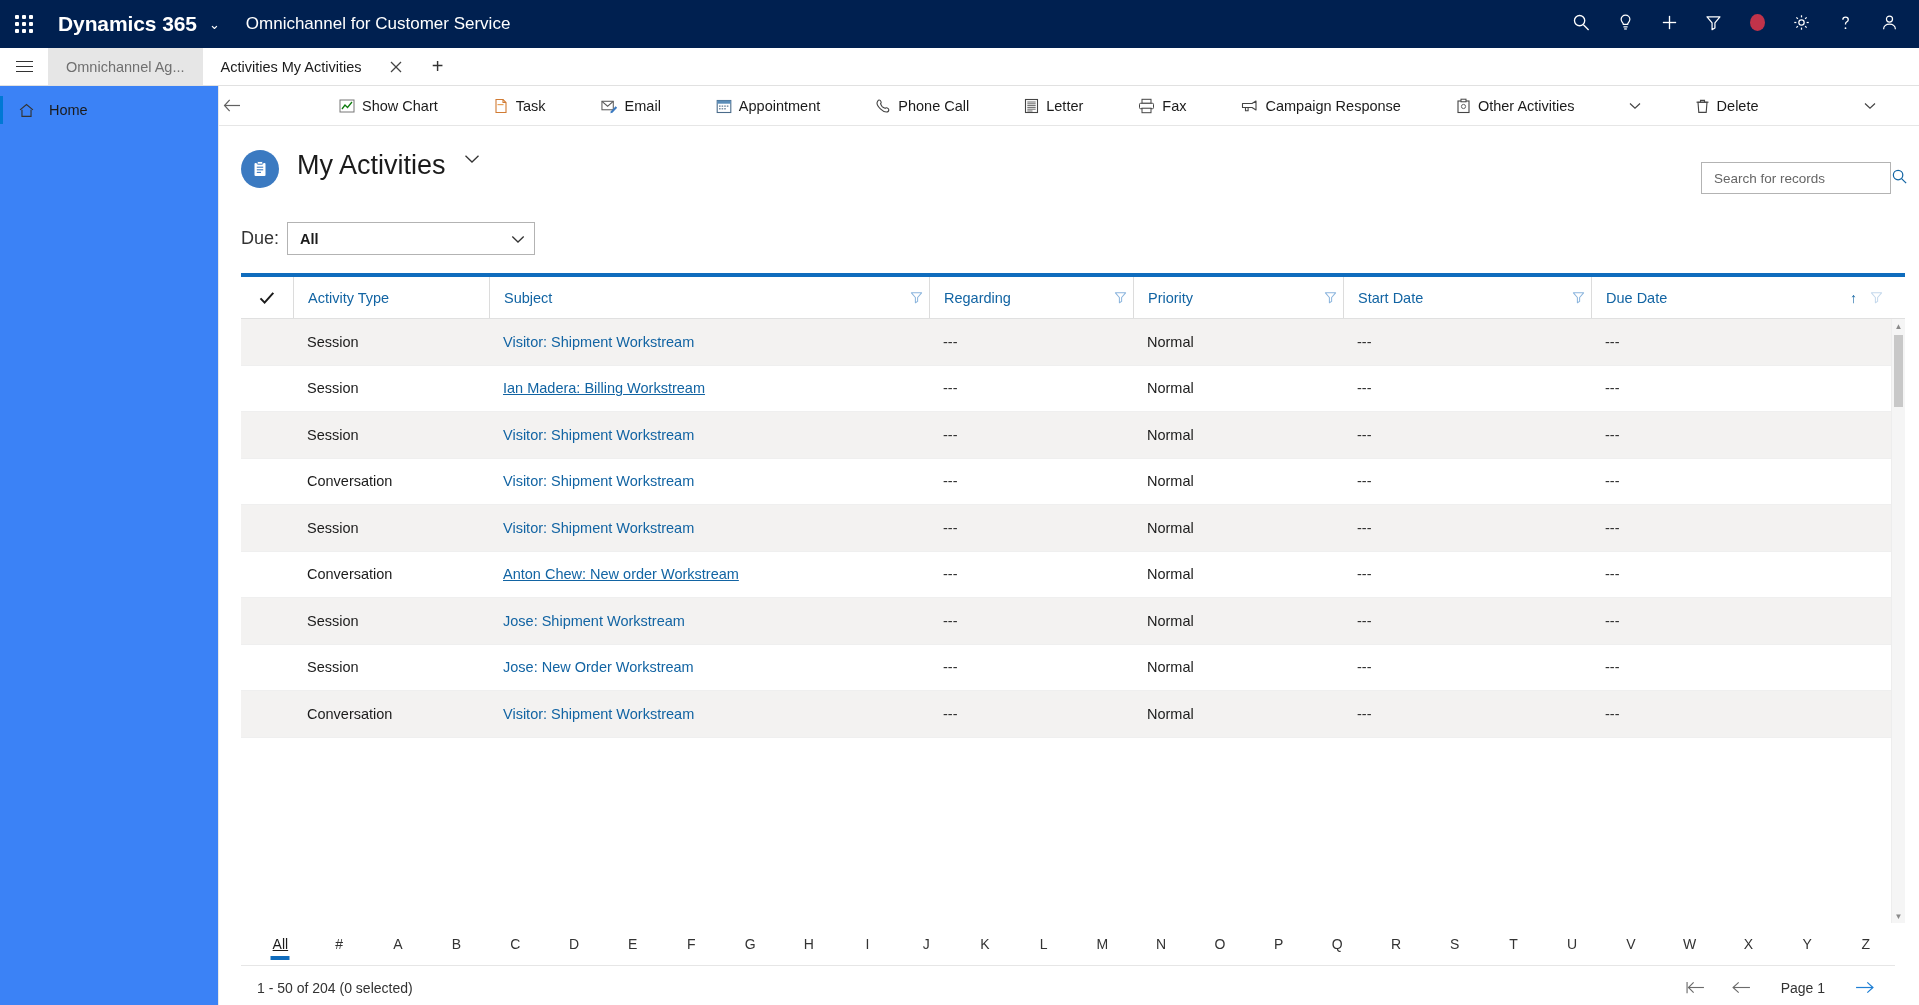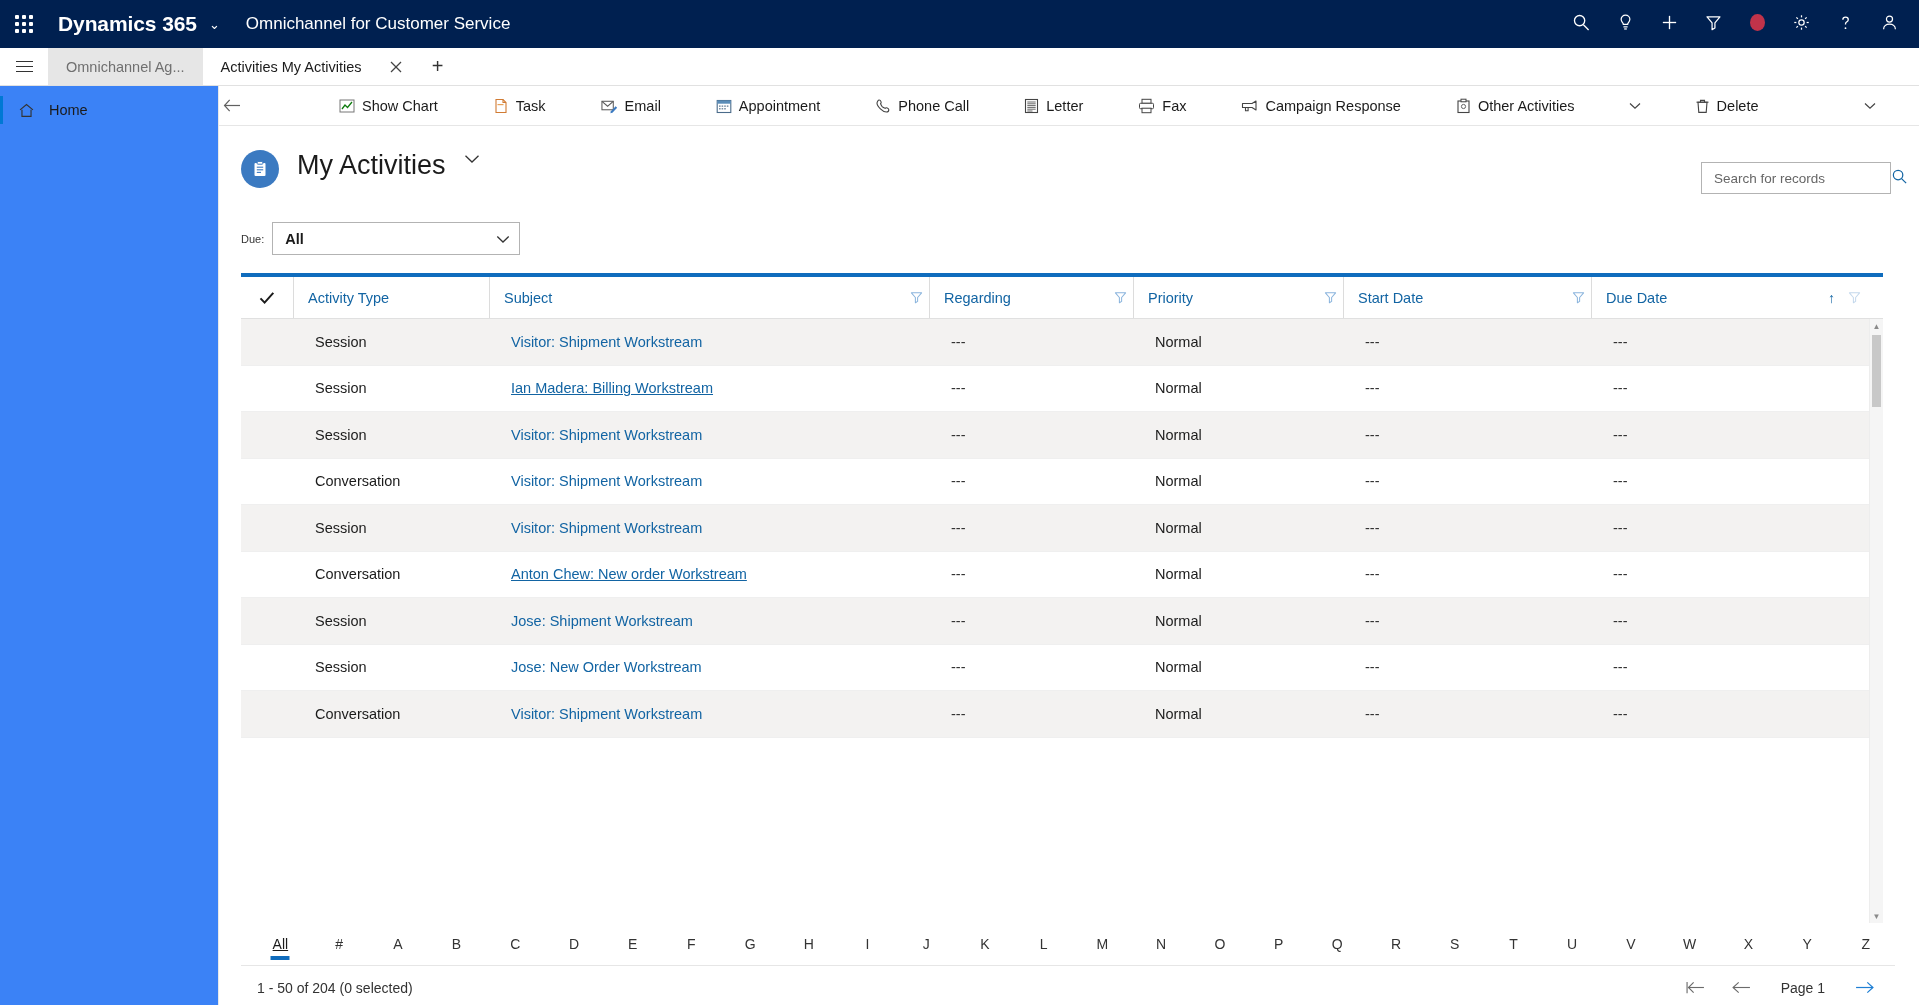--- a/index.html
+++ b/index.html
@@ -164,33 +164,33 @@
     padding: 0 8px 0 12px;
   }
   .searchbox input {
     flex: 1; border: none; outline: none; font-size: 13.5px;
     font-family: "Liberation Sans", sans-serif; color: #1b1b1b;
     background: transparent;
   }
   .searchbox input::placeholder { color: #666; }
 
   .filterrow { display: flex; align-items: center; padding: 26px 0 18px 0; }
-  .filterrow .flabel { font-size: 11px; color: #333; margin-right: 8px; }
+  .filterrow .flabel { font-size: 18px; color: #333; margin-right: 8px; }
   .ddl {
     width: 248px; height: 33px;
     border: 1px solid #b3b3b3; background: #fff;
     display: flex; align-items: center; justify-content: space-between;
     padding: 0 9px 0 12px;
     font-size: 14.5px; color: #1b1b1b; font-weight: bold;
     cursor: pointer;
   }
 
   
   .grid-wrap {
-    margin-right: 36px;
+    margin-right: 14px;
     border-top: 4px solid #0f6cbd;
     display: flex; flex-direction: column;
     flex: 1; min-height: 0;
     position: relative;
   }
   .grid-head {
     display: flex; align-items: center;
     height: 42px; min-height: 42px;
     background: #ffffff;
     border-bottom: 1px solid #e0e0e0;
@@ -211,21 +211,20 @@
   }
   .gh-cell .sortarrow { margin-left: auto; color: #1264a3; font-size: 14px; padding-right: 6px;}
   .funnel { width: 26px; display:flex; align-items:center; justify-content:center; cursor:pointer; }
 
   .grid-body { flex: 1; overflow: hidden; position: relative; }
   .grow {
     display: flex; align-items: center;
     height: 46.5px;
     font-size: 14.5px;
     border-bottom: 1px solid #efefef;
-    padding-left: 8px;
   }
   .grow.alt { background: #f3f2f1; }
   .grow .c-check { width: 52px; }
   .gcell { padding-left: 14px; color: #1b1b1b; overflow: hidden; white-space: nowrap; text-overflow: ellipsis;}
   .gcell.link { color: #1264a3; cursor: pointer; }
   .gcell.link.hovered { text-decoration: underline; }
   .gcell.dash { color: #333; }
 
   
   .col-type    { width: 196px; }

